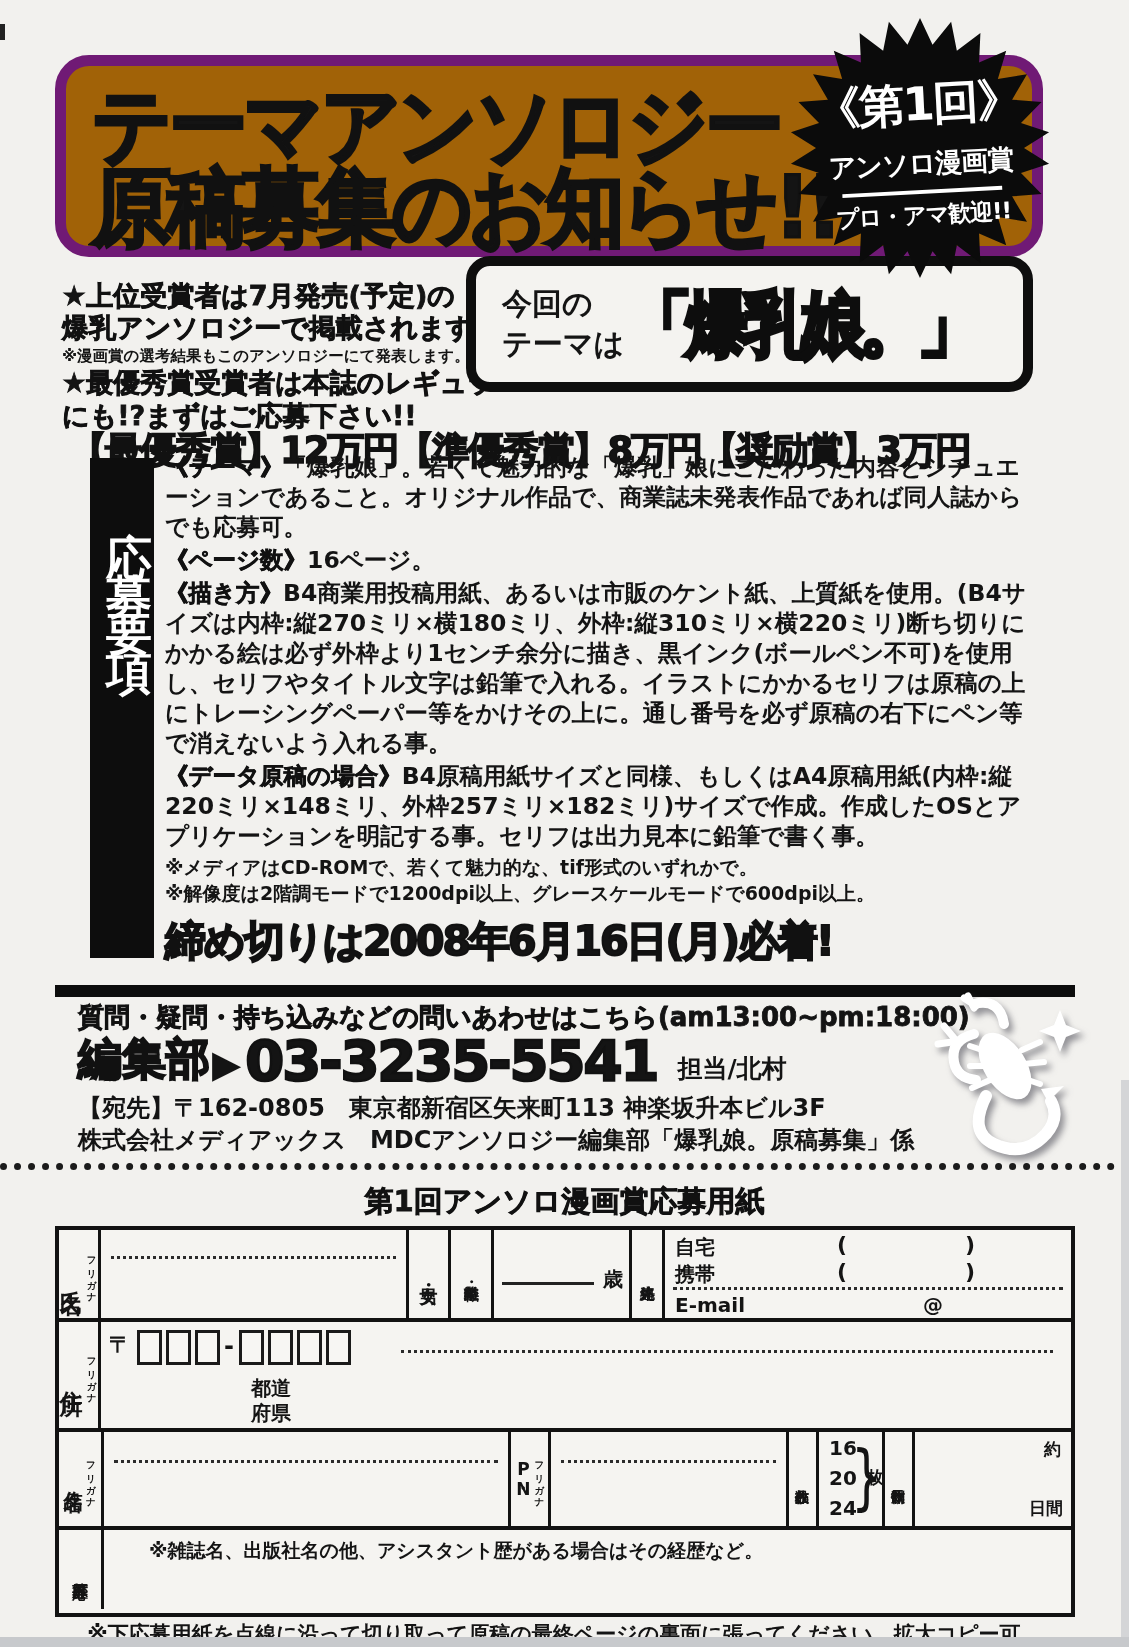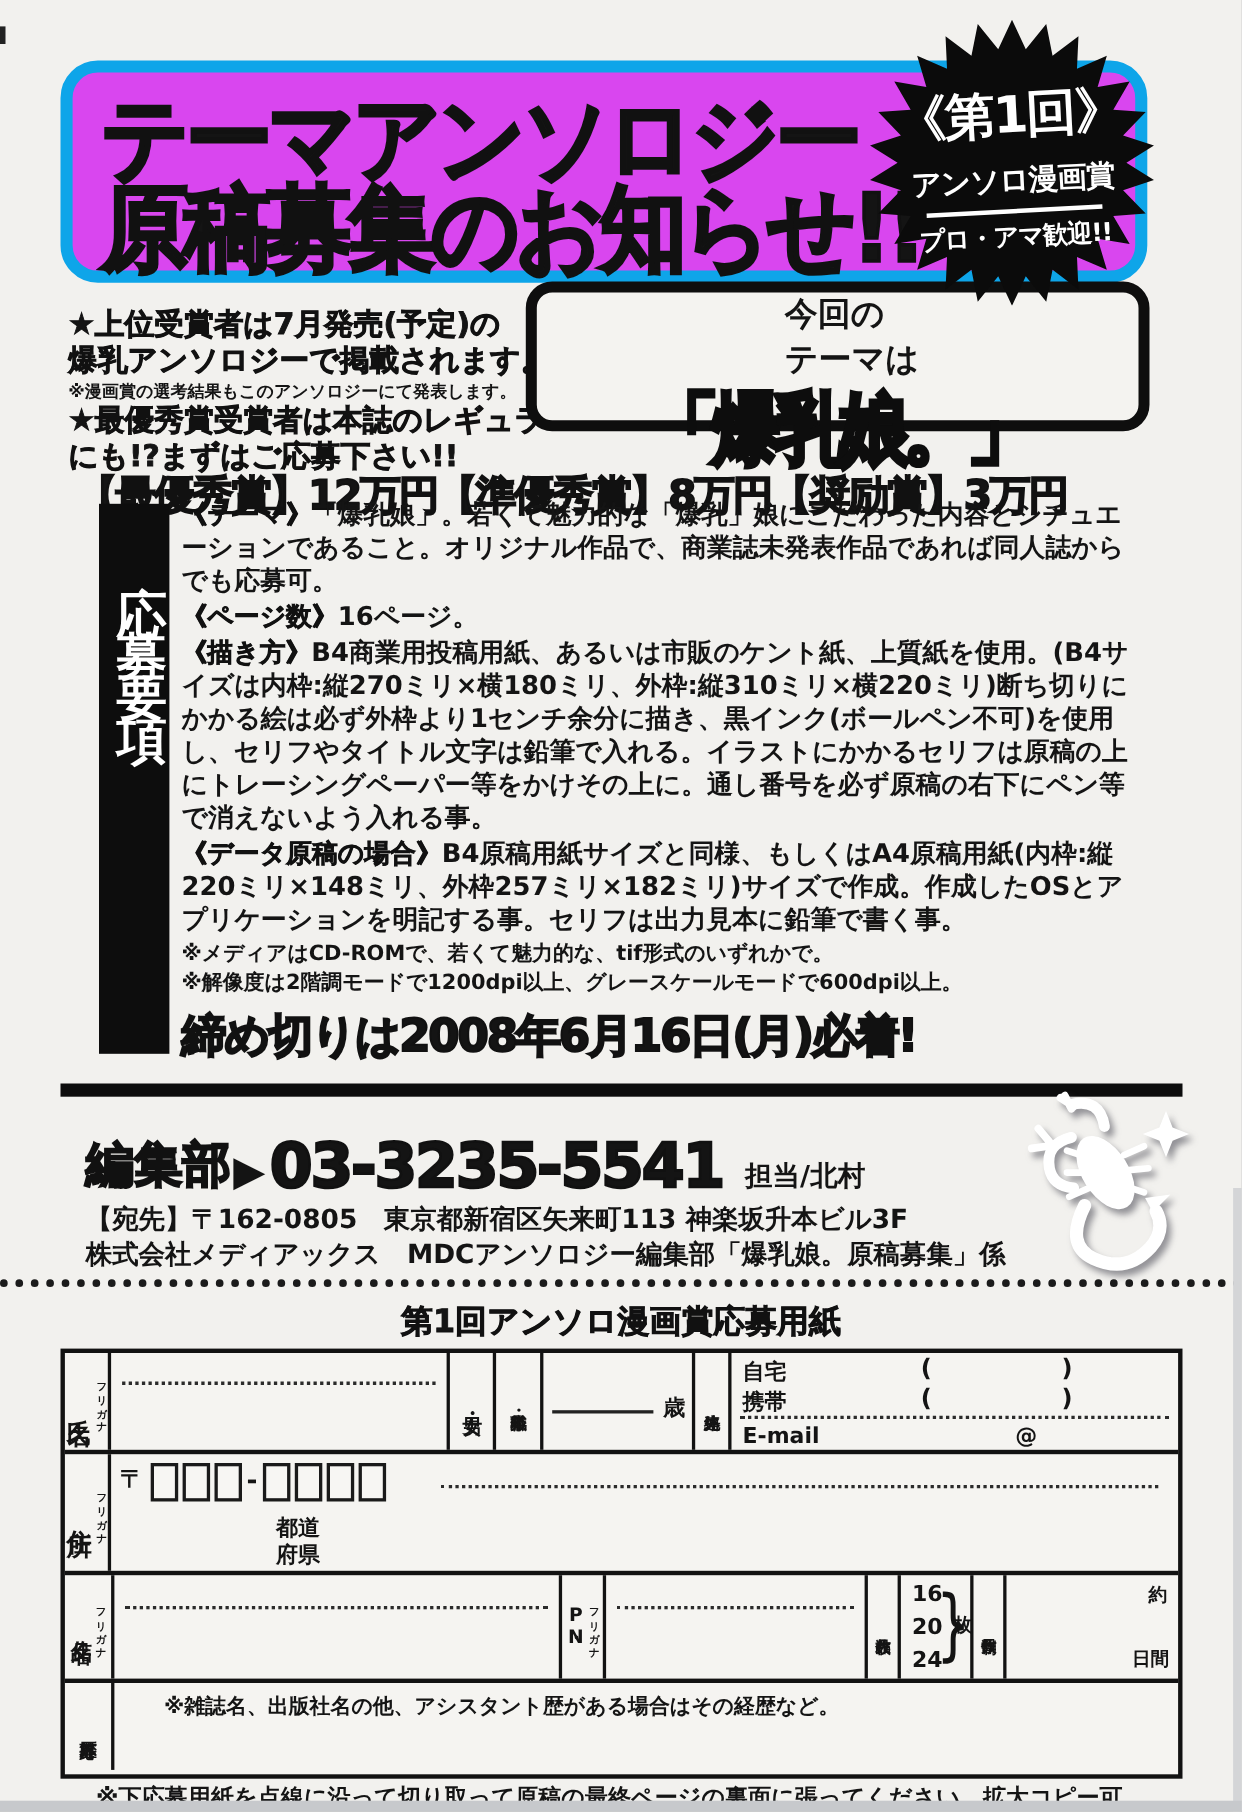--- a/index.html
+++ b/index.html
@@ -6,22 +6,22 @@
   .page{
     position:relative; width:1129px; height:1647px; overflow:hidden;
     background:#f2f1ee; color:#141414;
     font-family:"DejaVu Sans","Liberation Sans",sans-serif;
   }
   .v{writing-mode:vertical-rl; text-orientation:upright;}
 
   
   .title-box{
     position:absolute; left:55px; top:55px; width:988px; height:202px;
-    border:11px solid #0ea5e9; border-radius:34px; box-sizing:border-box;
-    background:#d946ef;
+    border:11px solid #701a75; border-radius:34px; box-sizing:border-box;
+    background:#a16207;
   }
   .title-l1,.title-l2{
     position:absolute; left:26px; white-space:nowrap;
     font-size:79px; line-height:1; font-weight:900; letter-spacing:-4px;
     -webkit-text-stroke:3px #111; transform:scale(1,1.08); transform-origin:left top;
   }
   .title-l1{top:18px;} .title-l2{top:100px;}
 
   .badge{position:absolute; left:790px; top:18px; width:260px; height:260px; z-index:5;}
   .badge-star{position:absolute; inset:0; background:#0b0b0b;}
@@ -33,23 +33,23 @@
   .badge-mid{font-size:27px; font-weight:900; margin-top:10px; letter-spacing:-1px;}
   .badge-rule{width:160px; height:4px; background:#fff; margin:8px auto 6px auto;}
   .badge-bottom{font-size:23px; font-weight:900; letter-spacing:-1px;}
 
   
   .intro{position:absolute; left:62px; top:280px; width:420px; line-height:1.2;}
   .intro .big{font-size:27px; font-weight:900; -webkit-text-stroke:0.8px #111; white-space:nowrap;}
   .intro .small{font-size:15.5px; font-weight:900; margin:2px 0; white-space:nowrap;}
 
   .theme-box{
-    position:absolute; left:478px; top:256px; width:567px; height:136px;
+    position:absolute; left:466px; top:256px; width:567px; height:136px;
     border:10px solid #0e0e0e; border-radius:24px; box-sizing:border-box;
-    background:#f4f3f0; display:flex; align-items:center;flex-direction:column;
+    background:#f4f3f0; display:flex; align-items:center;
   }
   .theme-label{font-size:30px; font-weight:700; line-height:1.35; padding-left:26px; white-space:nowrap;}
   .theme-text{
     font-size:64px; font-weight:900; -webkit-text-stroke:4px #0d0d0d;
     white-space:nowrap; margin-left:4px; letter-spacing:-6px; transform:scale(1,1.12);
   }
 
   .prize-line{
     position:absolute; left:70px; top:398px; white-space:nowrap;
     font-size:37px; font-weight:900; -webkit-text-stroke:1.6px #111; letter-spacing:-2px;margin-top:28px;
@@ -179,20 +179,21 @@
     <p><b>《ページ数》</b><span>16ページ。</span></p>
     <p><b>《描き方》</b><span>B4商業用投稿用紙、あるいは市販のケント紙、上質紙を使用。(B4サイズは内枠:縦270ミリ×横180ミリ、外枠:縦310ミリ×横220ミリ)断ち切りにかかる絵は必ず外枠より1センチ余分に描き、黒インク(ボールペン不可)を使用し、セリフやタイトル文字は鉛筆で入れる。イラストにかかるセリフは原稿の上にトレーシングペーパー等をかけその上に。通し番号を必ず原稿の右下にペン等で消えないよう入れる事。</span></p>
     <p><b>《データ原稿の場合》</b><span>B4原稿用紙サイズと同様、もしくはA4原稿用紙(内枠:縦220ミリ×148ミリ、外枠257ミリ×182ミリ)サイズで作成。作成したOSとアプリケーションを明記する事。セリフは出力見本に鉛筆で書く事。</span></p>
     <p class="small">※メディアはCD-ROMで、若くて魅力的な、tif形式のいずれかで。</p>
     <p class="small">※解像度は2階調モードで1200dpi以上、グレースケールモードで600dpi以上。</p>
     <div class="deadline">締め切りは2008年6月16日(月)必着!</div>
   </div>
 
   <div class="hrule"></div>
 
+  <div class="contact-heading">質問・疑問・持ち込みなどの問いあわせはこちら(am13:00~pm:18:00)</div>
   <div class="phone-row">
     <span class="dept">編集部</span>
     <span class="tri">▶</span>
     <span class="phone">03-3235-5541</span>
     <span class="person">担当/北村</span>
   </div>
   <div class="addr">
     <b>【宛先】</b><span>〒162-0805　東京都新宿区矢来町113 神楽坂升本ビル3F</span>
   </div>
   <div class="addr2">株式会社メディアックス　MDCアンソロジー編集部「爆乳娘。原稿募集」係</div>

